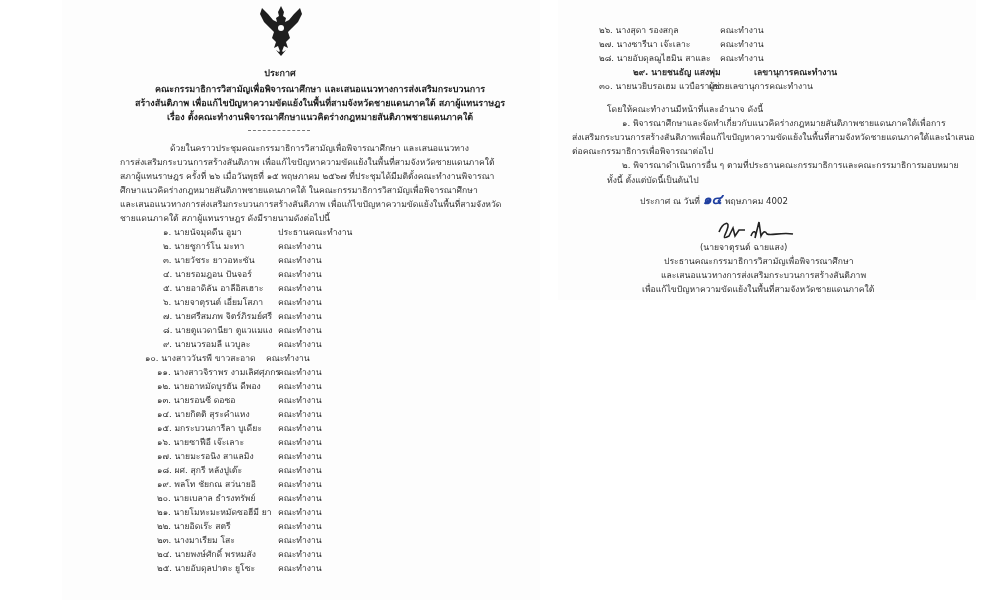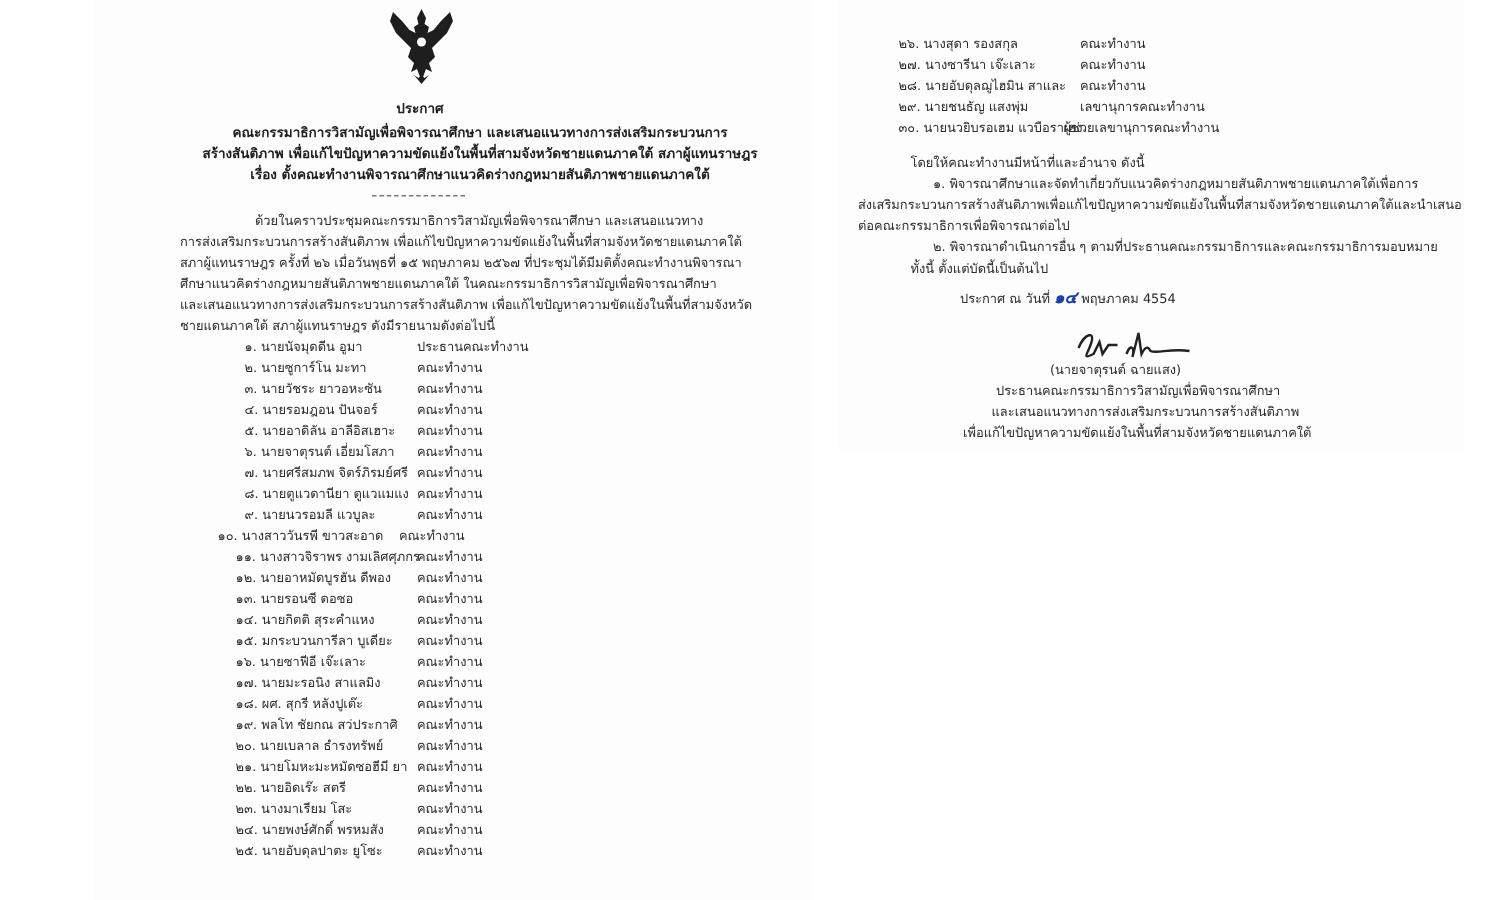--- a/index.html
+++ b/index.html
@@ -26,21 +26,21 @@
   .para {
     position:absolute; font-size:8.6px; line-height:14.3px; color:#2c2c2c; white-space:nowrap;
   }
   .row {
     position:absolute; font-size:8.6px; line-height:12px; color:#2c2c2c; white-space:nowrap;
   }
   .row .role { position:absolute; }
   .sig {
     position:absolute; left:715px; top:212px; width:80px; height:36px;
   }
-  .hand { color:#1f3fa0; font-weight:bold; font-size:11px; font-style:italic; }
+  .hand { color:#1f3fa0; font-weight:bold; font-size:14px; font-style:italic; }
 </style>
 </head>
 <body>
 
 <div class="page page-left"></div>
 <div class="page page-right"></div>
 
 <svg class="garuda" viewBox="0 0 46 54">
   <path d="M23 2 L26 8 L25 12 L28 14 L27 18 L31 16 L36 10 L42 4 L44 10 L40 18 L34 24 L30 28 L32 34 L28 38 L30 44 L26 42 L23 50 L20 42 L16 44 L18 38 L14 34 L16 28 L12 24 L6 18 L2 10 L4 4 L10 10 L15 16 L19 18 L18 14 L21 12 L20 8 Z" fill="#1e1e1e"></path>
   <path d="M18 46 L23 52 L28 46 L25 48 L23 46 L21 48 Z" fill="#1e1e1e"></path>
@@ -72,48 +72,48 @@
   <div class="row" style="left:163px;top:338px;"><span>๙.</span> <span>นายนวรอมลี แวบูละ</span><span class="role" style="left:115px">คณะทำงาน</span></div>
   <div class="row" style="left:145px;top:352px;"><span>๑๐.</span> <span>นางสาววันรพี ขาวสะอาด</span><span class="role" style="left:121px">คณะทำงาน</span></div>
   <div class="row" style="left:157px;top:366px;"><span>๑๑.</span> <span>นางสาวจิราพร งามเลิศศุภกร</span><span class="role" style="left:121px">คณะทำงาน</span></div>
   <div class="row" style="left:157px;top:380px;"><span>๑๒.</span> <span>นายอาหมัดบูรฮัน ดีพอง</span><span class="role" style="left:121px">คณะทำงาน</span></div>
   <div class="row" style="left:157px;top:394px;"><span>๑๓.</span> <span>นายรอนซี ดอซอ</span><span class="role" style="left:121px">คณะทำงาน</span></div>
   <div class="row" style="left:157px;top:408px;"><span>๑๔.</span> <span>นายกิตติ สุระคำแหง</span><span class="role" style="left:121px">คณะทำงาน</span></div>
   <div class="row" style="left:157px;top:422px;"><span>๑๕.</span> <span>มกระบวนการีลา บูเดียะ</span><span class="role" style="left:121px">คณะทำงาน</span></div>
   <div class="row" style="left:157px;top:436px;"><span>๑๖.</span> <span>นายซาฟีอี เจ๊ะเลาะ</span><span class="role" style="left:121px">คณะทำงาน</span></div>
   <div class="row" style="left:157px;top:450px;"><span>๑๗.</span> <span>นายมะรอนิง สาแลมิง</span><span class="role" style="left:121px">คณะทำงาน</span></div>
   <div class="row" style="left:157px;top:464px;"><span>๑๘.</span> <span>ผศ. สุกรี หลังปูเต๊ะ</span><span class="role" style="left:121px">คณะทำงาน</span></div>
-  <div class="row" style="left:157px;top:478px;"><span>๑๙.</span> <span>พลโท ชัยกณ สว่ประกาศิ</span><span class="role" style="left:121px">คณะทำงาน</span></div>
+  <div class="row" style="left:157px;top:478px;"><span>๑๙.</span> <span>พลโท ชัยกณ สว่นายอิ</span><span class="role" style="left:121px">คณะทำงาน</span></div>
   <div class="row" style="left:157px;top:492px;"><span>๒๐.</span> <span>นายเบลาล ธำรงทรัพย์</span><span class="role" style="left:121px">คณะทำงาน</span></div>
   <div class="row" style="left:157px;top:506px;"><span>๒๑.</span> <span>นายโมหะมะหมัดซอฮีมี ยา</span><span class="role" style="left:121px">คณะทำงาน</span></div>
   <div class="row" style="left:157px;top:520px;"><span>๒๒.</span> <span>นายอิดเร๊ะ สตรี</span><span class="role" style="left:121px">คณะทำงาน</span></div>
   <div class="row" style="left:157px;top:534px;"><span>๒๓.</span> <span>นางมาเรียม โสะ</span><span class="role" style="left:121px">คณะทำงาน</span></div>
   <div class="row" style="left:157px;top:548px;"><span>๒๔.</span> <span>นายพงษ์ศักดิ์ พรหมสัง</span><span class="role" style="left:121px">คณะทำงาน</span></div>
   <div class="row" style="left:157px;top:562px;"><span>๒๕.</span> <span>นายอับดุลปาตะ ยูโซะ</span><span class="role" style="left:121px">คณะทำงาน</span></div>
 </div>
 
 <div>
   <div class="row" style="left:599px;top:24px;"><span>๒๖.</span> <span>นางสุดา รองสกุล</span><span class="role" style="left:121px">คณะทำงาน</span></div>
   <div class="row" style="left:599px;top:38px;"><span>๒๗.</span> <span>นางซารีนา เจ๊ะเลาะ</span><span class="role" style="left:121px">คณะทำงาน</span></div>
   <div class="row" style="left:599px;top:52px;"><span>๒๘.</span> <span>นายอับดุลฌูไฮมิน สาและ</span><span class="role" style="left:121px">คณะทำงาน</span></div>
-  <div class="row" style="left:599px;top:66px;"><span>๒๙.</span> <span>นายชนธัญ แสงพุ่ม</span><span class="role" style="left:121px">เลขานุการคณะทำงาน</span></div>
+  <div class="row" style="left:633px;top:66px;font-weight:bold;"><span>๒๙.</span> <span>นายชนธัญ แสงพุ่ม</span><span class="role" style="left:121px">เลขานุการคณะทำงาน</span></div>
   <div class="row" style="left:599px;top:80px;"><span>๓๐.</span> <span>นายนวยิบรอเฮม แวบือราเฮง</span><span class="role" style="left:110px">ผู้ช่วยเลขานุการคณะทำงาน</span></div>
 </div>
 
 <div class="para" style="left:607px;top:102px;">โดยให้คณะทำงานมีหน้าที่และอำนาจ ดังนี้</div>
 <div class="para" style="left:622px;top:116px;">๑. พิจารณาศึกษาและจัดทำเกี่ยวกับแนวคิดร่างกฎหมายสันติภาพชายแดนภาคใต้เพื่อการ</div>
 <div class="para" style="left:572px;top:130px;">ส่งเสริมกระบวนการสร้างสันติภาพเพื่อแก้ไขปัญหาความขัดแย้งในพื้นที่สามจังหวัดชายแดนภาคใต้และนำเสนอ</div>
 <div class="para" style="left:572px;top:144px;">ต่อคณะกรรมาธิการเพื่อพิจารณาต่อไป</div>
 <div class="para" style="left:622px;top:158px;">๒. พิจารณาดำเนินการอื่น ๆ ตามที่ประธานคณะกรรมาธิการและคณะกรรมาธิการมอบหมาย</div>
 <div class="para" style="left:607px;top:173px;">ทั้งนี้ ตั้งแต่บัดนี้เป็นต้นไป</div>
 
 <div class="para" style="left:640px;top:192px;">
   <span>ประกาศ ณ วันที่</span>
   <span class="hand">๑๔</span>
-  <span>พฤษภาคม 4554</span>
+  <span>พฤษภาคม 4002</span>
 </div>
 
 <svg class="sig" viewBox="0 0 80 36">
   <path d="M4 20 C8 10 16 8 12 18 C10 24 6 28 14 24 L18 16 L20 24 L24 18 L30 18" fill="none" stroke="#222" stroke-width="1.6"></path>
   <path d="M36 24 C38 18 42 18 40 26 L44 10 L46 24 C48 20 50 18 52 22 C56 24 66 20 78 22" fill="none" stroke="#222" stroke-width="1.6"></path>
 </svg>
 
 <div class="para" style="left:700px;top:240px;">(นายจาตุรนต์ ฉายแสง)</div>
 <div class="para" style="left:664px;top:254px;">ประธานคณะกรรมาธิการวิสามัญเพื่อพิจารณาศึกษา</div>
 <div class="para" style="left:661px;top:268px;">และเสนอแนวทางการส่งเสริมกระบวนการสร้างสันติภาพ</div>

